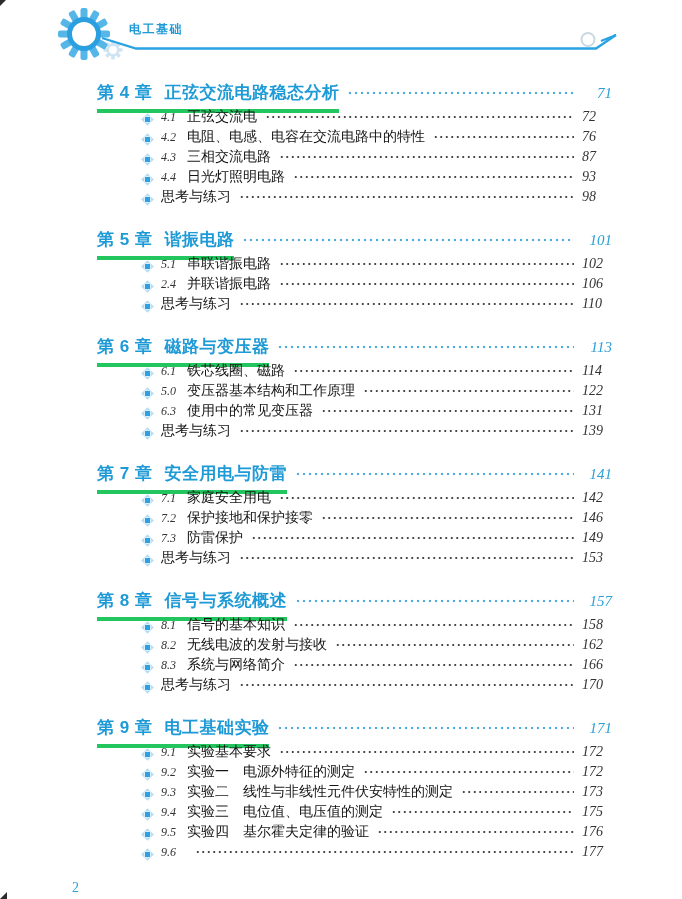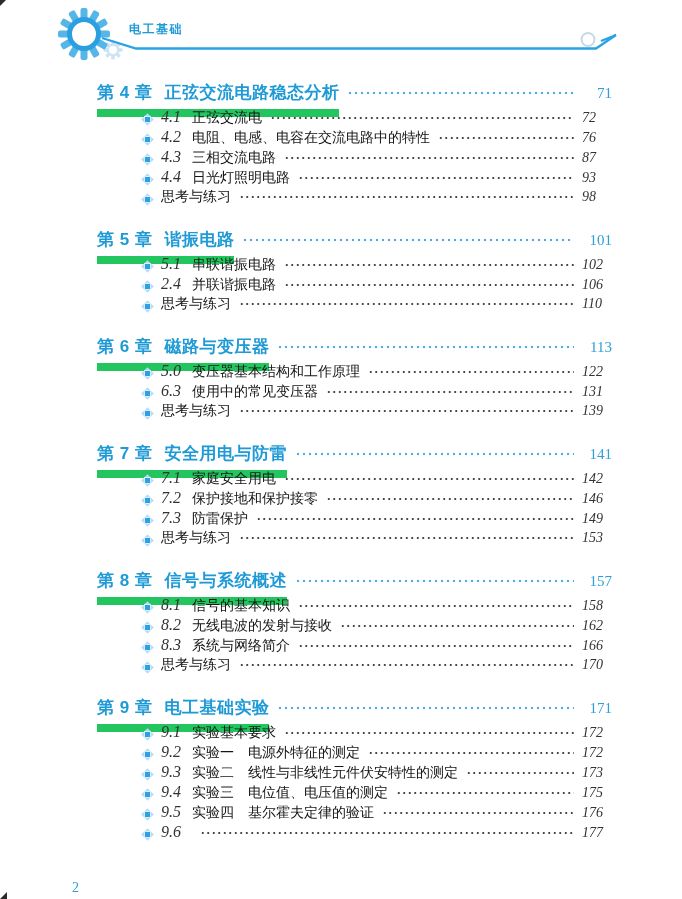--- a/index.html
+++ b/index.html
@@ -21,57 +21,57 @@
     color: #1e9ad6;
   }
   
   .toc { padding: 11px 70px 0 97px; }
   .chapter { margin-bottom: 21px; }
   .ch-row { display: flex; align-items: baseline; height: 26px; }
   .ch-heading {
     font-family: "Liberation Sans", "DejaVu Sans", sans-serif;
     font-weight: bold; font-size: 17px; color: #1e9ad6;
     letter-spacing: 0.5px;
-    padding-bottom: 5px; border-bottom: 8px solid #22c55e;
+    padding-bottom: 5px; border-bottom: 4px solid #22c55e;
     white-space: nowrap;
   }
   .ch-name { margin-left: 12px; }
   .leader {
     flex: 1; height: 14px; margin: 0 8px; min-width: 12px;
     background-repeat: repeat-x;
     background-position: left 0 bottom 2px;
   }
   .leader.blue {
     background-image: radial-gradient(circle, #4facdf 1.3px, rgba(0,0,0,0) 1.6px);
     background-size: 6px 6px;
   }
   .leader.dark {
     background-image: radial-gradient(circle, #474747 1.15px, rgba(0,0,0,0) 1.45px);
     background-size: 5.5px 5.5px;
   }
   .ch-page {
-    font-size: 15px; color: #2d9fd8;
+    font-size: 15px; font-style: italic; color: #2d9fd8;
     min-width: 30px; text-align: right; white-space: nowrap;
   }
   .sections { padding-left: 44px; }
   .sec-row { display: flex; align-items: baseline; height: 20px; line-height: 20px; }
   .bullet {
     position: relative; top: 2px; width: 13px; height: 13px;
     flex: 0 0 13px; align-self: center; margin-right: 7px;
   }
   .bullet .outer {
     position: absolute; left: 2px; top: 2px; width: 9px; height: 9px;
     background: #b8ddf3; transform: rotate(45deg);
   }
   .bullet .inner {
     position: absolute; left: 3px; top: 3px; width: 7px; height: 7px;
     background: #2e9fe0; border: 1px solid #d9eefa;
   }
   .sec-num {
-    font-style: italic; font-size: 16px; color: #333;
+    font-style: italic; font-size: 12px; color: #333;
     margin-right: 11px; white-space: nowrap;
   }
   .sec-num:empty { display: none; margin: 0; }
   .sec-title { font-size: 14px; color: #141414; white-space: nowrap; }
   .sec-page {
     font-style: italic; font-size: 14px; color: #333;
     min-width: 30px; text-align: left; white-space: nowrap;
   }
   
   .folio {
@@ -234,20 +234,30 @@
 </div>
   </section>
 
   <section class="chapter">
     <div class="ch-row">
       <span class="ch-heading"><span>第 6 章</span><span class="ch-name">磁路与变压器</span></span>
       <div class="leader blue"></div>
       <span class="ch-page">113</span>
     </div>
     <div class="sections">
+  <div class="sec-row">
+    <span class="bullet">
+            <i class="outer"></i>
+            <i class="inner"></i>
+          </span>
+    <span class="sec-num">6.1</span>
+    <span class="sec-title">铁芯线圈、磁路</span>
+    <div class="leader dark"></div>
+    <span class="sec-page">114</span>
+  </div>
 
   <div class="sec-row">
     <span class="bullet">
             <i class="outer"></i>
             <i class="inner"></i>
           </span>
     <span class="sec-num">5.0</span>
     <span class="sec-title">变压器基本结构和工作原理</span>
     <div class="leader dark"></div>
     <span class="sec-page">122</span>

